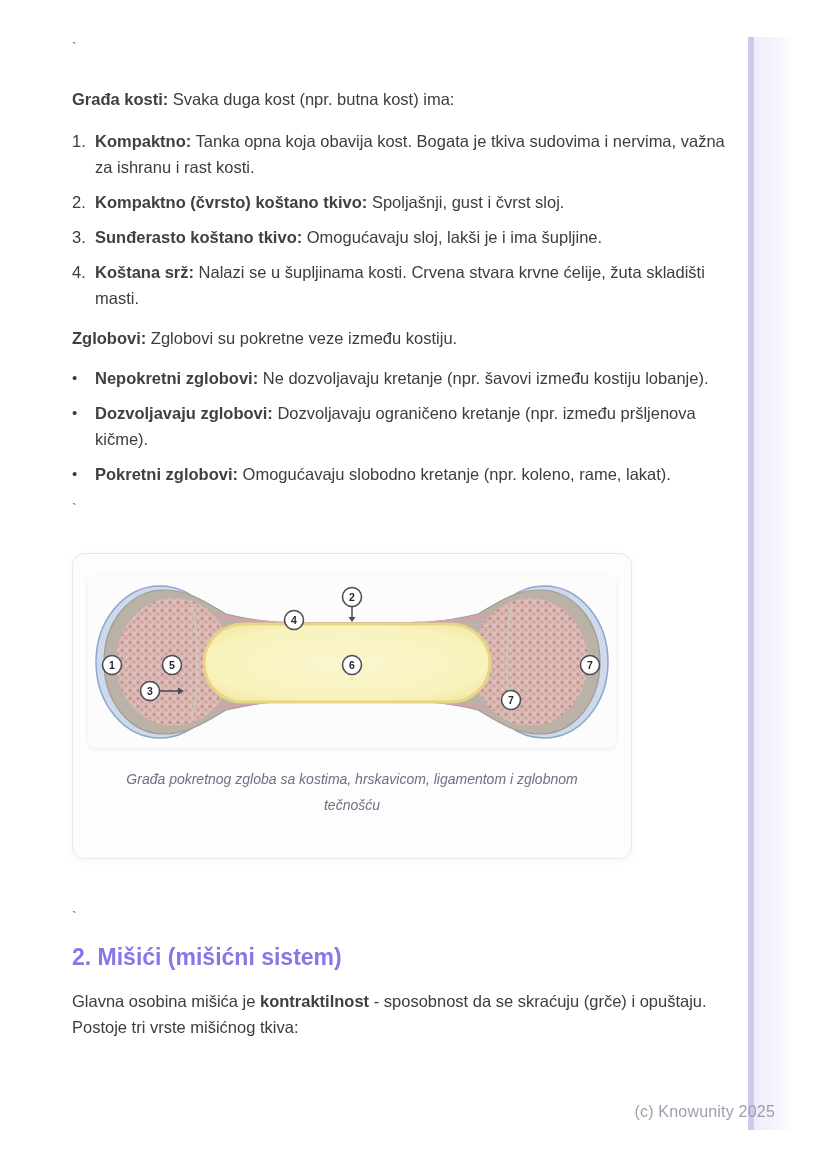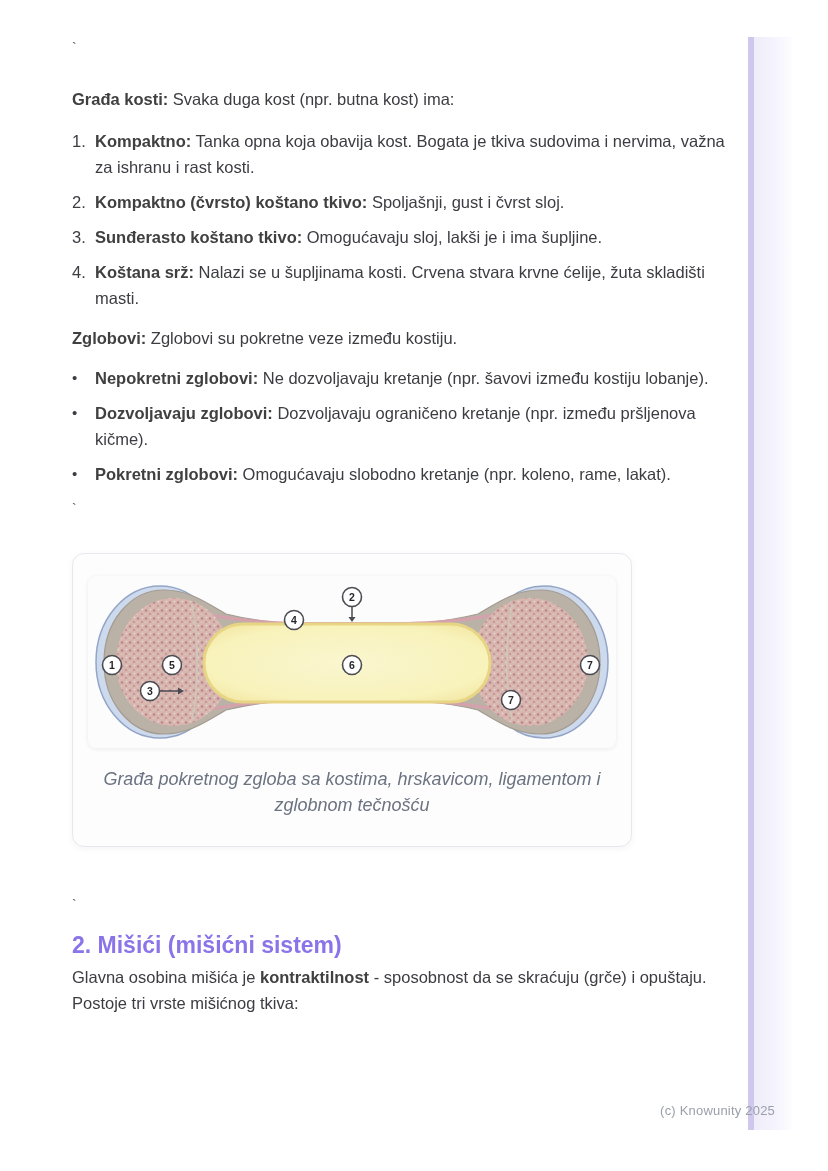--- a/index.html
+++ b/index.html
@@ -13,46 +13,46 @@
     background:linear-gradient(to right,#eeebfa 0%,#f4f2fc 55%,#fdfcff 100%);
   }
   .side-stripe { position:absolute; left:0; top:0; width:6px; height:100%; background:#cfc8ec; }
   .content { position:absolute; left:72px; top:38px; width:660px; z-index:2; font-size:16.5px; line-height:26px; }
   .tick { font-size:14px; line-height:20px; color:#55555c; }
   .tick2 { margin-top:12px; }
   .tick3 { margin-top:48px; }
   .para { margin:0; }
   .p-intro { margin-top:28px; }
   .p-joints { margin-top:14px; }
-  .p-muscles { margin-top:4px; }
+  .p-muscles { margin-top:16px; }
   .lead { font-weight:bold; color:#404040; }
   .list { margin-top:16px; }
   .ul { margin-top:14px; }
   .li { display:flex; margin-bottom:9px; }
   .li:last-child { margin-bottom:0; }
   .marker { width:23px; flex:none; }
   .bullet-marker { font-size:15px; }
   .li-text { flex:1; }
   .figure-card {
     margin-top:34px; width:560px; box-sizing:border-box;
     background:#fdfdfe; border:1px solid #e7e7ef; border-radius:12px;
     padding:22px 15px 24px; box-shadow:0 2px 6px rgba(80,80,120,.06);
   }
   .image-panel {
     width:528px; height:172px; background:#fcfcfc; border-radius:8px;
     box-shadow:0 1px 4px rgba(0,0,0,.08); overflow:hidden;
   }
   .caption {
-    margin:18px auto 4px; width:500px; text-align:center;
-    font-style:italic; color:#6b7280; font-size:18px; line-height:26px;
+    margin:18px auto 16px; width:500px; text-align:center;
+    font-style:italic; color:#6b7280; font-size:14px; line-height:26px;
   }
   .h2 { margin:15px 0 0; font-size:23px; line-height:30px; font-weight:700; color:#8b74e8; }
   .footer {
     position:absolute; top:1103px; right:53px; z-index:3;
-    font-size:13px; letter-spacing:.2px; color:#9aa0ab;
+    font-size:16px; letter-spacing:.2px; color:#9aa0ab;
   }
 </style>
 </head>
 <body>
 
 <div class="side-panel">
   <div class="side-stripe"></div>
 </div>
 
 <div class="content">

